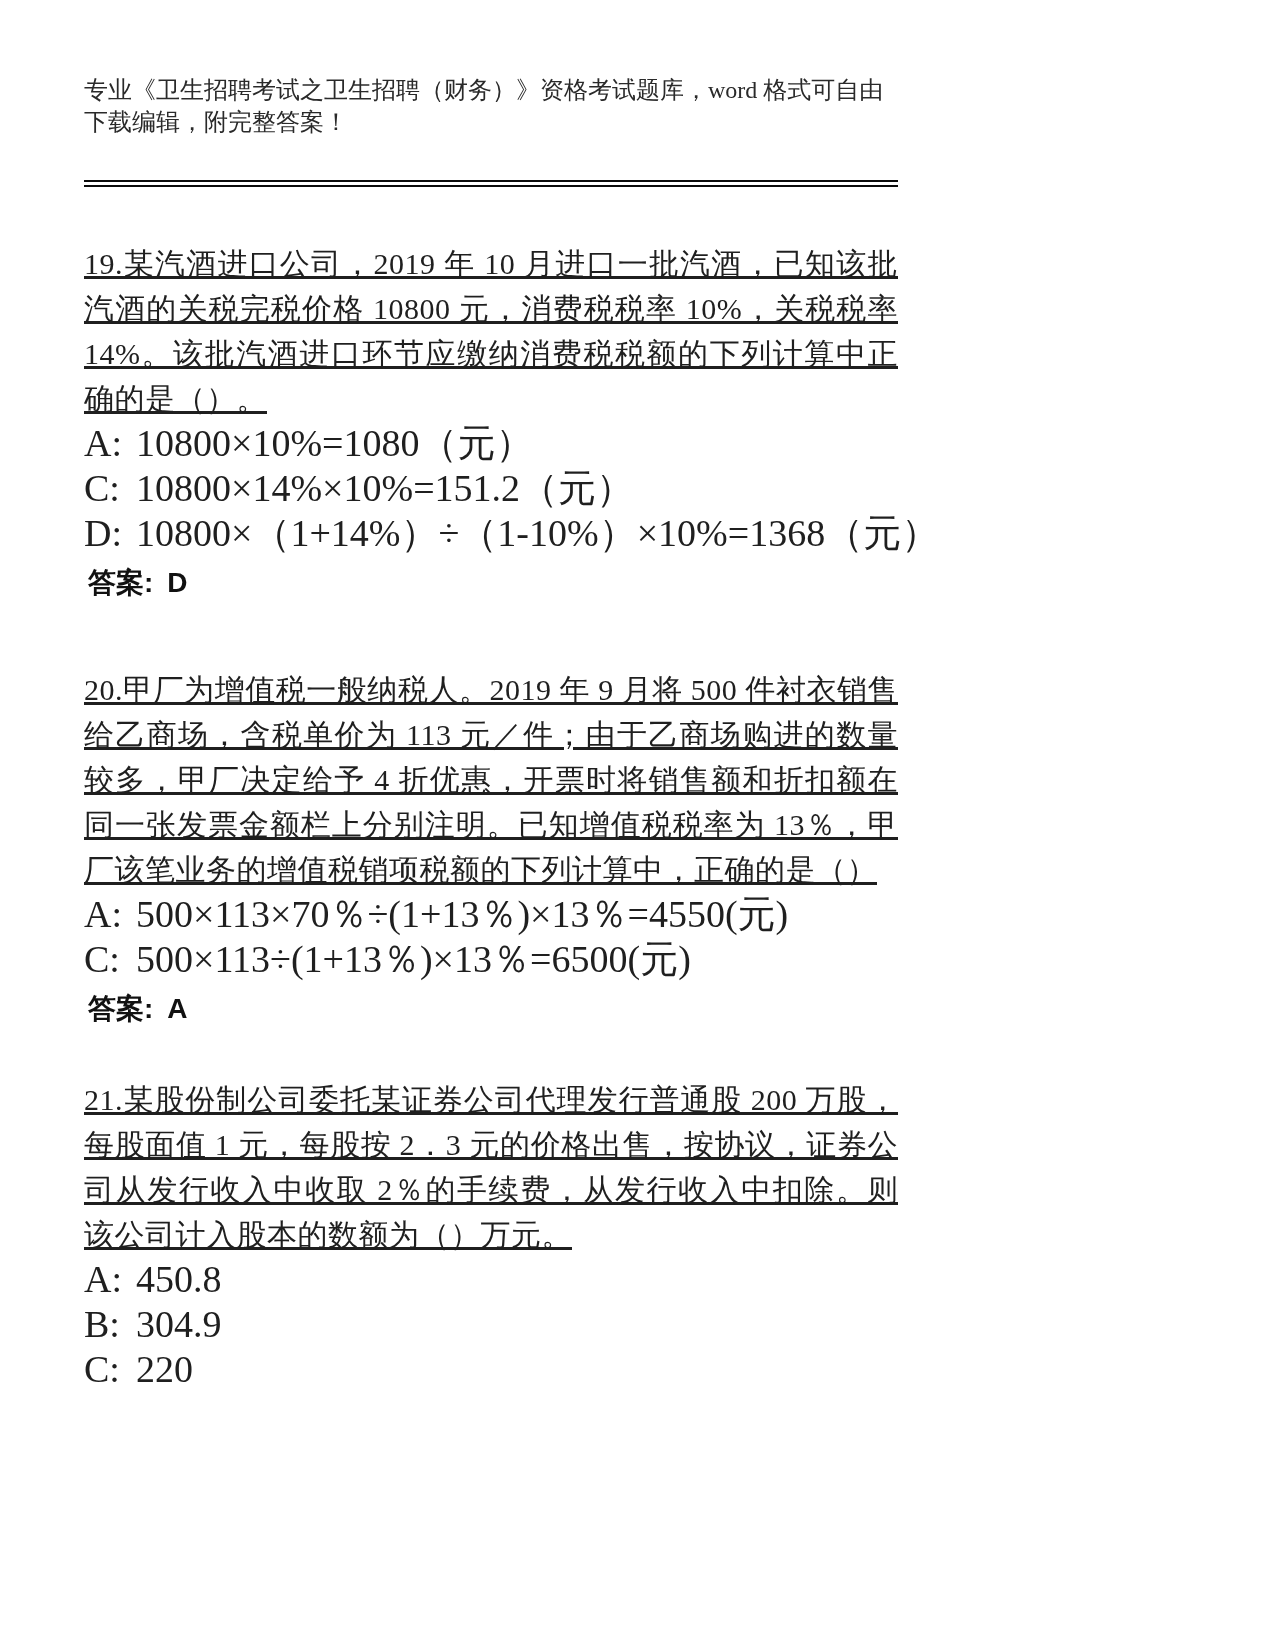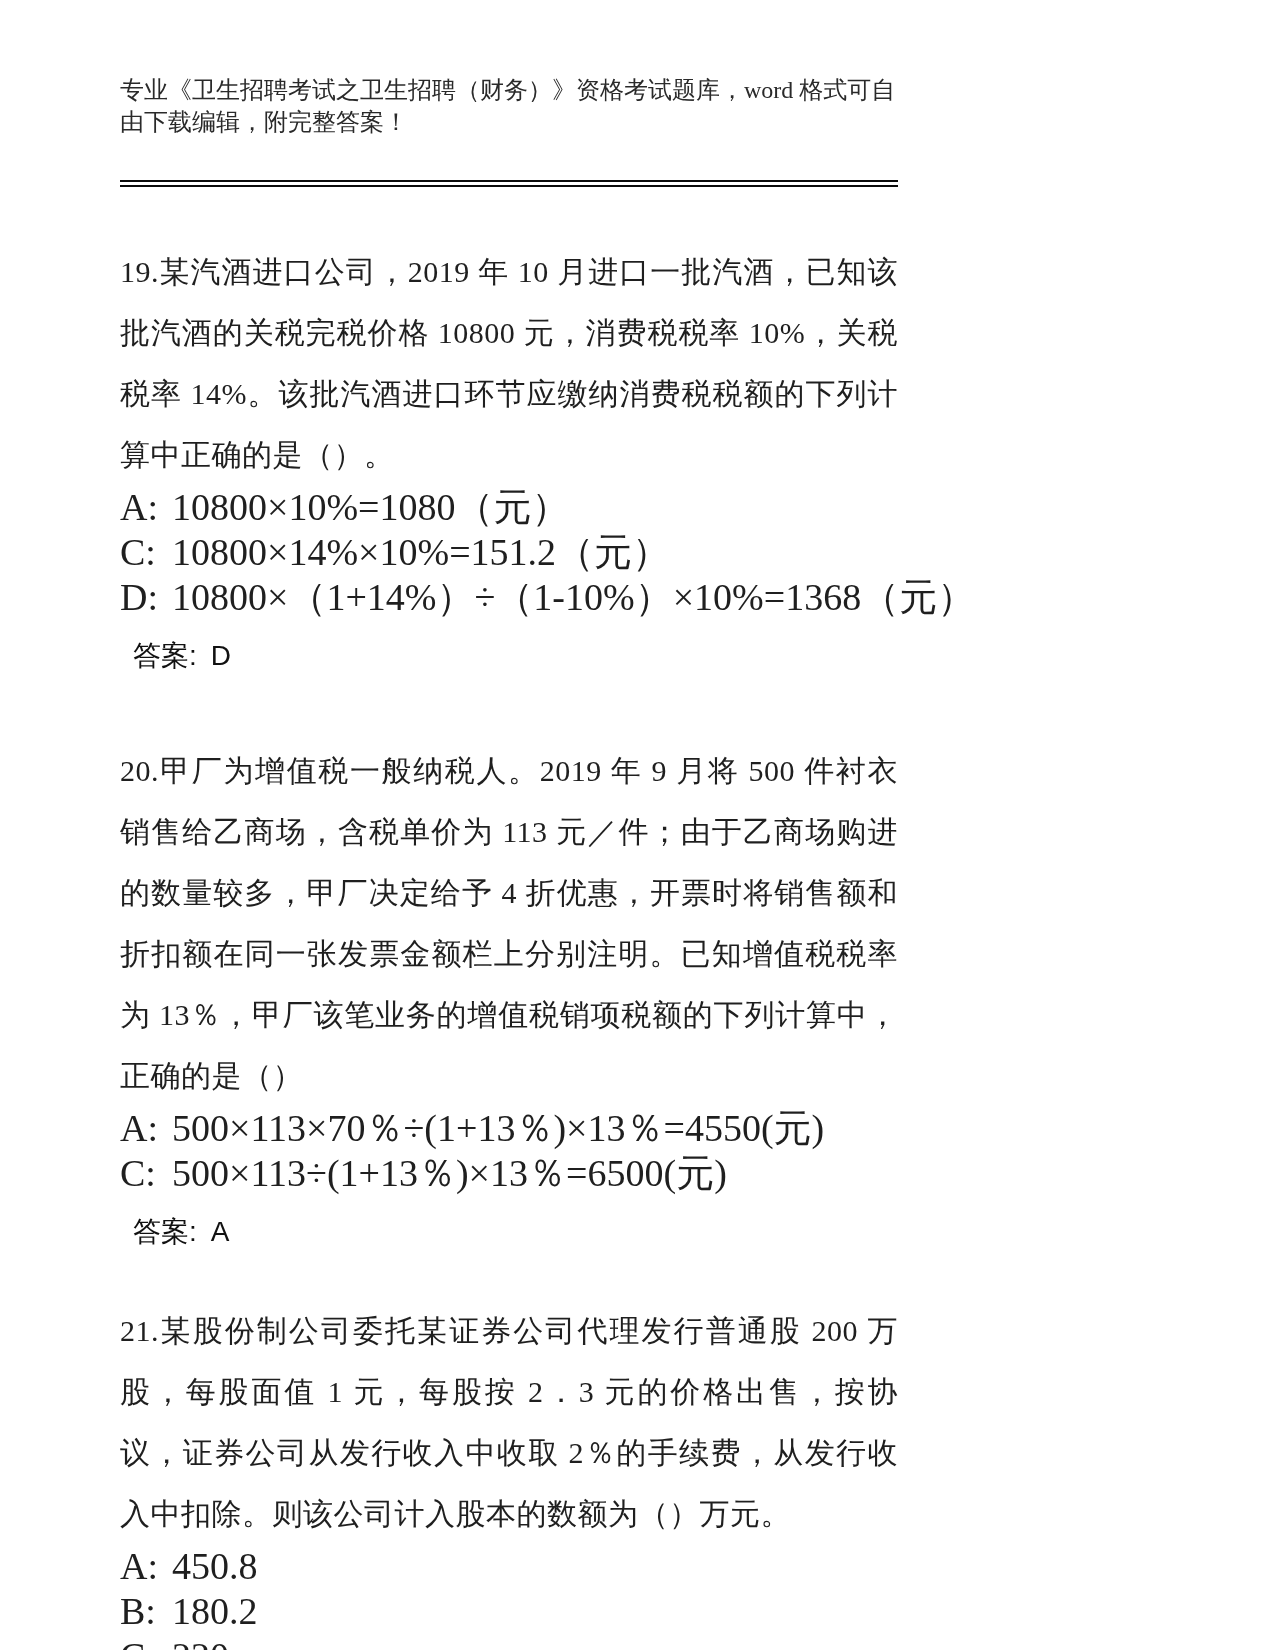--- a/index.html
+++ b/index.html
@@ -11,21 +11,21 @@
     width: 1275px;
     height: 1650px;
     overflow: hidden;
     font-family: "Liberation Serif", "DejaVu Serif", serif;
     color: #1f1f1f;
   }
   .page {
     box-sizing: border-box;
     width: 1010px;
     height: 1650px;
-    padding: 74px 112px 0 120px;
+    padding: 74px 112px 0 84px;
   }
   .header-note {
     margin: 0;
     max-width: 952px;
     font-size: 24px;
     line-height: 32px;
     color: #2a2a2a;
   }
   .double-rule {
     margin-top: 42px;
@@ -35,40 +35,41 @@
   }
   .qblock {
     margin: 0;
   }
   .qblock-1 { margin-top: 54px; }
   .qblock-2 { margin-top: 62px; }
   .qblock-3 { margin-top: 46px; }
   .stem {
     margin: 0;
     font-size: 30px;
-    line-height: 61px;
+    line-height: 45px;
     text-align: justify;
     letter-spacing: 0.5px;
+    text-decoration: underline;
   }
   .option {
     margin: 0;
     font-size: 38px;
     line-height: 45px;
     white-space: nowrap;
   }
   .opt-label {
     display: inline-block;
     min-width: 52px;
   }
   .answer {
-    margin: 13px;
+    margin: 4px;
     font-size: 28px;
     line-height: 45px;
     font-family: "Liberation Sans", "DejaVu Sans", sans-serif;
-    font-weight: 400;
+    font-weight: 700;
     color: #111;
   }
   .answer-value {
     margin-left: 14px;
   }
 </style>
 </head>
 <body>
 
 <div class="page">
@@ -88,17 +89,17 @@
   <section class="qblock qblock-2">
     <p class="stem">20.甲厂为增值税一般纳税人。2019 年 9 月将 500 件衬衣销售给乙商场，含税单价为 113 元／件；由于乙商场购进的数量较多，甲厂决定给予 4 折优惠，开票时将销售额和折扣额在同一张发票金额栏上分别注明。已知增值税税率为 13％，甲厂该笔业务的增值税销项税额的下列计算中，正确的是（）</p>
     <p class="option"><span class="opt-label">A:</span><span class="opt-text">500×113×70％÷(1+13％)×13％=4550(元)</span></p>
     <p class="option"><span class="opt-label">C:</span><span class="opt-text">500×113÷(1+13％)×13％=6500(元)</span></p>
     <p class="answer"><span class="answer-label">答案:</span><span class="answer-value">A</span></p>
   </section>
 
   <section class="qblock qblock-3">
     <p class="stem">21.某股份制公司委托某证券公司代理发行普通股 200 万股，每股面值 1 元，每股按 2．3 元的价格出售，按协议，证券公司从发行收入中收取 2％的手续费，从发行收入中扣除。则该公司计入股本的数额为（）万元。</p>
     <p class="option"><span class="opt-label">A:</span><span class="opt-text">450.8</span></p>
-    <p class="option"><span class="opt-label">B:</span><span class="opt-text">180.2</span></p>
+    <p class="option"><span class="opt-label">B:</span><span class="opt-text">304.9</span></p>
     <p class="option"><span class="opt-label">C:</span><span class="opt-text">220</span></p>
   </section>
 
 </div>
 
 </body></html>

